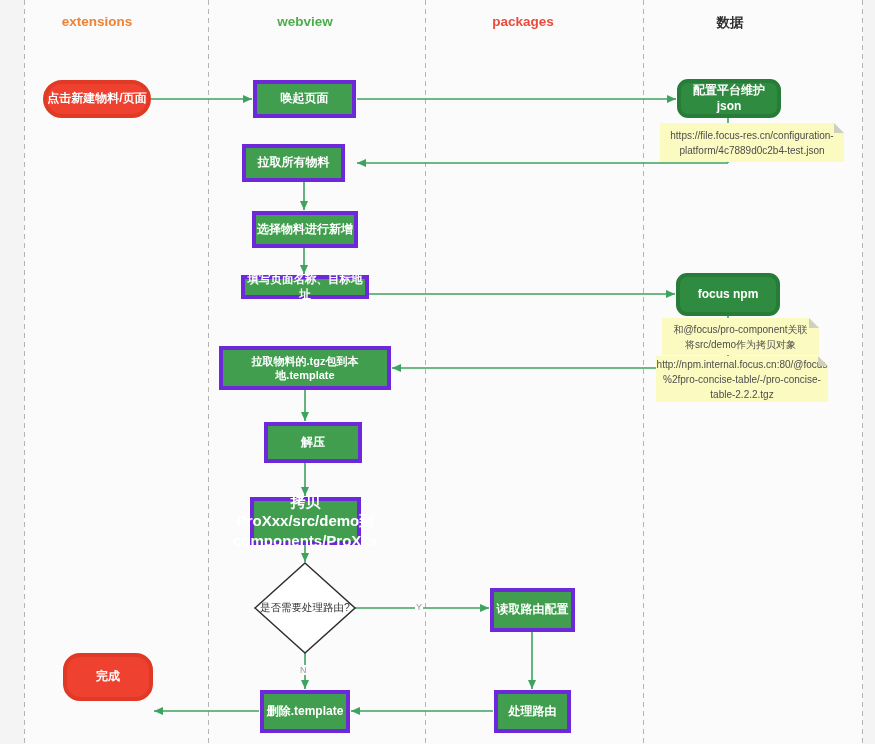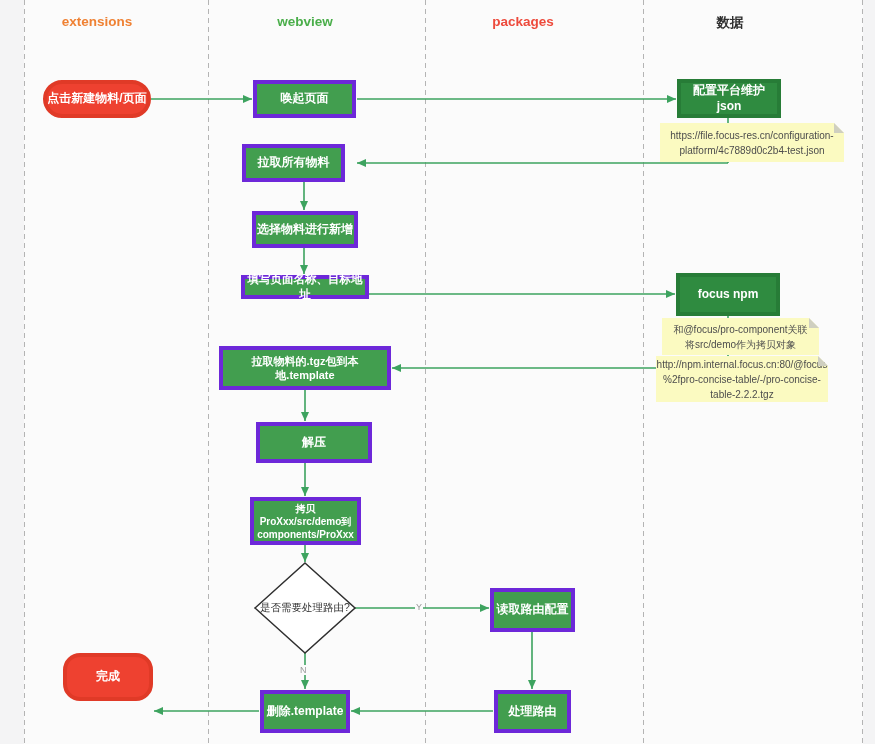--- a/index.html
+++ b/index.html
@@ -18,33 +18,33 @@
   .lane-title{position:absolute;top:14px;transform:translateX(-50%);
     font-size:13.5px;font-weight:bold;white-space:nowrap;}
   #lt0{left:97px}#lt1{left:305px}#lt2{left:523px}#lt3{left:730px}
 
   #connectors{position:absolute;left:0;top:0;z-index:1;pointer-events:none;}
 
   .node{position:absolute;z-index:2;display:flex;align-items:center;justify-content:center;
     background:#429e4f;border:4px solid #6d28d9;box-sizing:border-box;
     color:#fff;font-weight:bold;font-size:12px;text-align:center;line-height:1.3;
     white-space:pre-line;}
-  .node.dark{background:#2f8b40;border-color:#277c37;}
+  .node.dark{background:#2f8b40;border-color:#277c37;border-radius:11px;}
   .pill{border-radius:19px;background:#ee4130;border-color:#e03a27;}
 
   #n-start{left:43px;top:80px;width:108px;height:38px}
   #n-open{left:253px;top:80px;width:103px;height:38px}
   #n-config{left:677px;top:79px;width:104px;height:39px}
   #n-fetch{left:242px;top:144px;width:103px;height:38px}
   #n-select{left:252px;top:211px;width:106px;height:37px}
   #n-fill{left:241px;top:275px;width:128px;height:24px;font-size:11.5px}
   #n-npm{left:676px;top:273px;width:104px;height:43px}
   #n-pull{left:219px;top:346px;width:172px;height:44px;font-size:11px}
-  #n-unzip{left:256px;top:422px;width:116px;height:41px}
-  #n-copy{left:250px;top:497px;width:111px;height:48px;font-size:10px}
+  #n-unzip{left:264px;top:422px;width:98px;height:41px}
+  #n-copy{left:250px;top:497px;width:111px;height:48px;font-size:15px}
   #n-read{left:490px;top:588px;width:85px;height:44px}
   #n-handle{left:494px;top:690px;width:77px;height:43px}
   #n-del{left:260px;top:690px;width:90px;height:43px}
   #n-end{left:63px;top:653px;width:90px;height:48px;border-radius:17px}
 
   .note{position:absolute;z-index:2;background:#fbfac1;
     display:flex;align-items:center;justify-content:center;
     color:#4d4d4d;font-size:10px;line-height:1.5;text-align:center;white-space:pre-line;}
   #note1{left:660px;top:123px;width:184px;height:39px}
   #note2{left:662px;top:318px;width:157px;height:37px}

